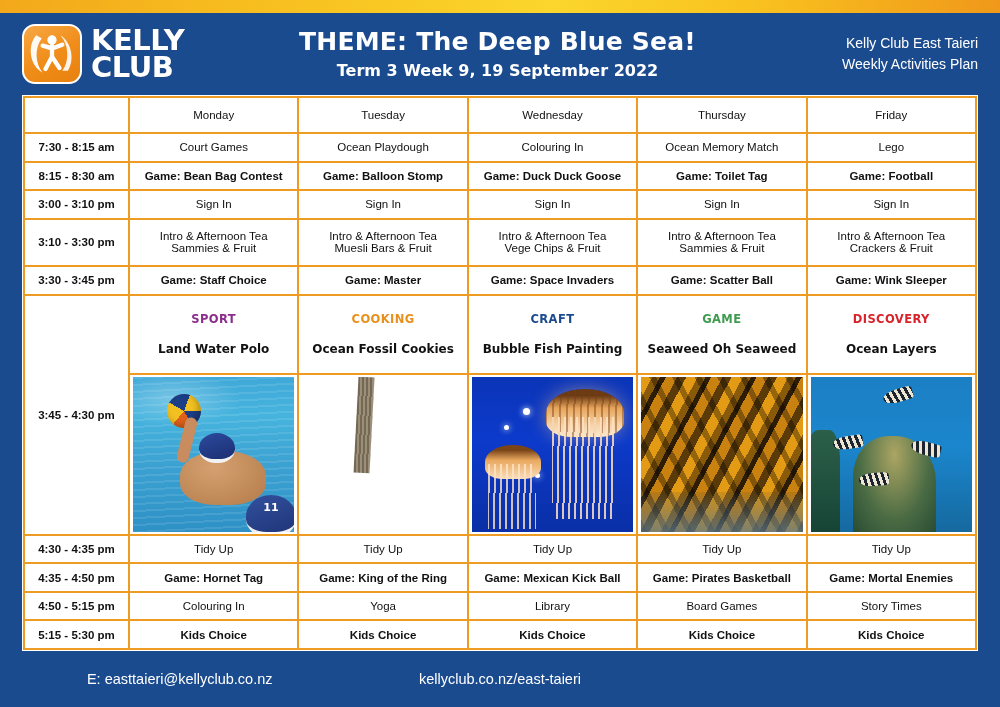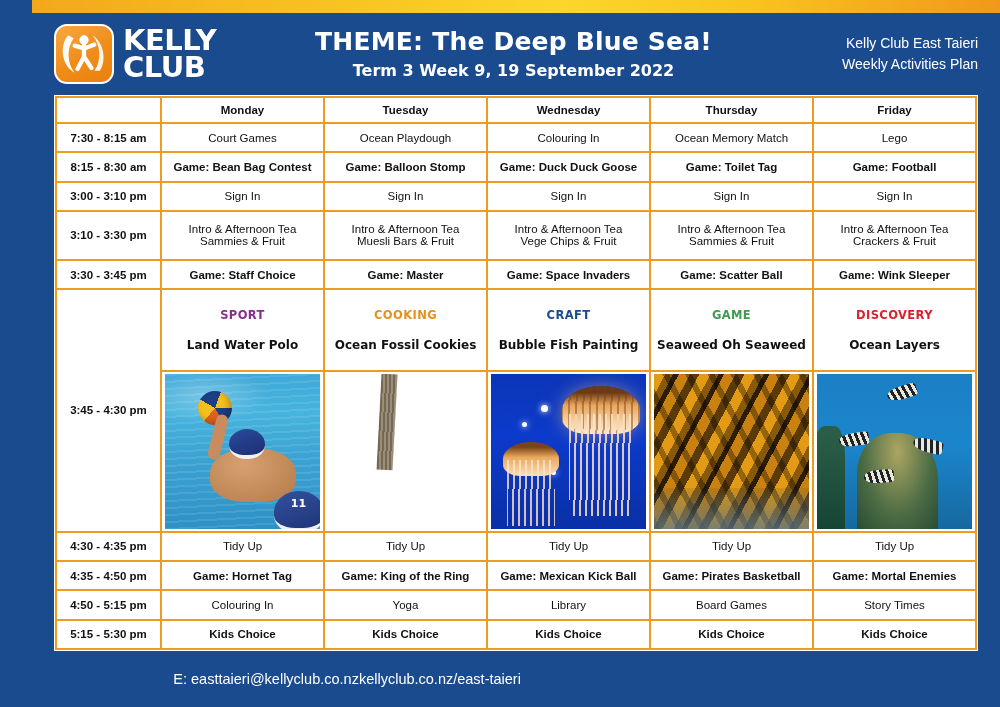--- a/index.html
+++ b/index.html
@@ -7,21 +7,21 @@
     width: 1000px; height: 707px;
     font-family: "Liberation Sans", sans-serif;
     overflow: hidden;
   }
   body { background: #1B4B8F; }
 
   .poster {
     position: relative;
     width: 1000px; height: 707px;
     background: #1B4B8F;
-    display: flex; flex-direction: column; padding-left: 32px;
+    display: flex; flex-direction: column;
   }
 
   
   .topbar {
     height: 13px; width: 100%;
     background: linear-gradient(90deg,#F3A81B 0%, #F6B81E 18%, #F9C823 38%, #FBD62C 55%, #F9C21F 75%, #F0981A 100%);
     flex: 0 0 13px;
   }
 
   
@@ -105,23 +105,23 @@
     padding: 2px 3px;
     font-size: 11.5px;
     color: #111;
     font-family: "Liberation Sans", sans-serif;
     background: #fff;
   }
   col.timecol { width: 105px; }
 
   th.dayhead {
     font-size: 15px;
-    font-weight: bold;
+    font-weight: normal;
     color: #10265C;
-    height: 26px;
+    height: 36px;
     font-family: "DejaVu Sans", sans-serif;
     margin-top: 24px;
   }
   th.corner { border-top: none; border-left: none; }
 
   td.timecell {
     font-weight: bold;
     font-size: 11.5px;
     color: #111;
     font-family: "DejaVu Sans", sans-serif;
@@ -279,22 +279,22 @@
   
   .footer {
     flex: 0 0 56px;
     height: 56px;
     display: flex; align-items: center;
     padding: 0 22px;
     color: #ffffff;
     font-size: 14.5px;
     background: #1B4B8F;
   }
-  .f-left { flex: 0 0 33%; text-align: right; }
-  .f-mid  { flex: 0 0 34%; }
+  .f-left { flex: 0 0 33%; text-align: center; }
+  .f-mid  { flex: 0 0 34%; text-align: center; }
   .f-right{ flex: 0 0 33%; text-align: right; }
 </style>
 </head>
 <body>
 
 <div class="poster">
 
   <div class="topbar"></div>
 
   <div class="header">

